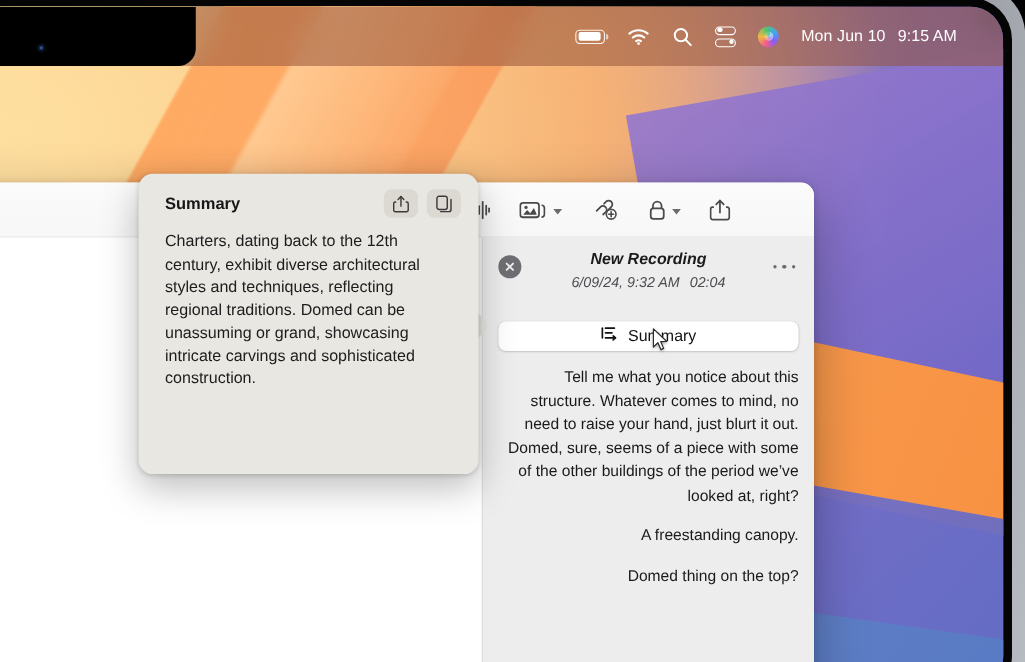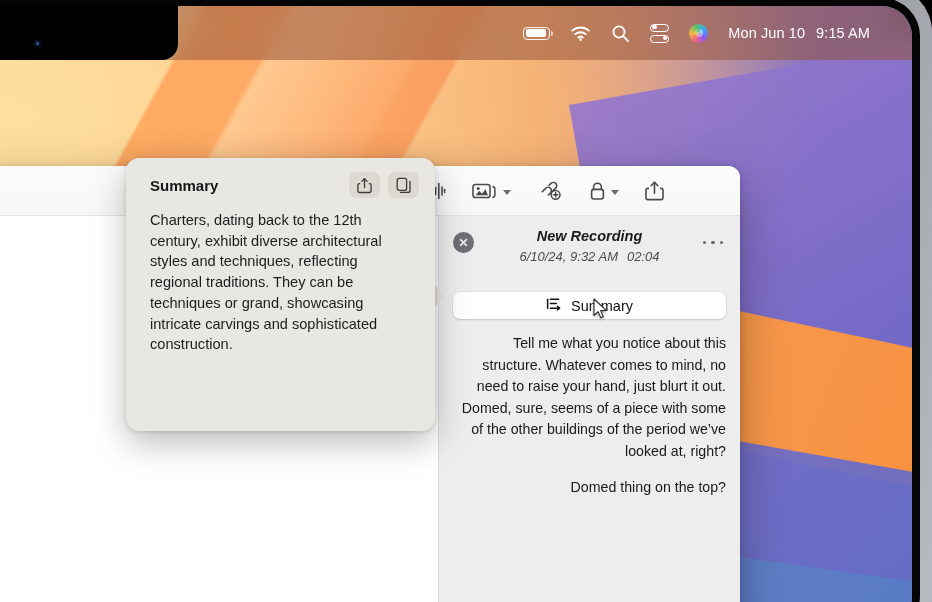--- a/index.html
+++ b/index.html
@@ -268,41 +268,42 @@
               </g>
             </svg>
           </div>
           <div class="ellipsis">
               <i></i>
               <i></i>
               <i></i>
             </div>
           <div class="rec-title">New Recording</div>
           <div class="rec-meta">
-            <span>6/10/24, 9:32 AM</span><span class="dur">02:04</span>
+            <span>6/09/24, 9:32 AM</span><span class="dur">02:04</span>
           </div>
         </div>
 
         <div class="summary-btn">
           <span>
             <svg width="17" height="15" viewBox="0 0 17 15">
               <g stroke="#111" stroke-width="1.5" stroke-linecap="round">
                 <line x1="1.6" y1="2.3" x2="1.6" y2="11.2"></line>
                 <line x1="4.4" y1="2.3" x2="12.6" y2="2.3"></line>
                 <line x1="4.4" y1="6.6" x2="10.4" y2="6.6"></line>
                 <line x1="4.4" y1="11.2" x2="12.4" y2="11.2"></line>
               </g>
               <path d="M11.4 9.4 L13.6 11.2 L11.4 13" fill="none" stroke="#111" stroke-width="1.5" stroke-linecap="round" stroke-linejoin="round"></path>
             </svg>
           </span>
           <span>Summary</span>
         </div>
 
         <div class="transcript">
           <p>Tell me what you notice about this structure. Whatever comes to mind, no need to raise your hand, just blurt it out. Domed, sure, seems of a piece with some of the other buildings of the period we’ve looked at, right?</p>
+          <p>A freestanding canopy.</p>
           <p>Domed thing on the top?</p>
 
         </div>
       </div>
     </div>
 
     <svg class="pop-tail" viewBox="0 0 26 56">
       <path d="M0 0 H8 C8 16 24 20 24 28 C24 36 8 40 8 56 H0 Z" fill="#e9e7e2"></path>
     </svg>
     <div class="popover">
@@ -317,21 +318,21 @@
             </svg>
           </div>
           <div class="pop-ibtn">
             <svg width="16" height="17" viewBox="0 0 16 17">
               <rect x="1.2" y="1.4" width="9.4" height="12" rx="2" fill="none" stroke="#3a3a3a" stroke-width="1.3"></rect>
               <path d="M4.6 15.4 h7.4 a2 2 0 0 0 2 -2 V4.4" fill="none" stroke="#3a3a3a" stroke-width="1.3" stroke-linecap="round"></path>
             </svg>
           </div>
         </div>
       </div>
-      <div class="pop-body">Charters, dating back to the 12th century, exhibit diverse architectural styles and techniques, reflecting regional traditions. They can be techniques or grand, showcasing intricate carvings and sophisticated construction.</div>
+      <div class="pop-body">Charters, dating back to the 12th century, exhibit diverse architectural styles and techniques, reflecting regional traditions. Domed can be unassuming or grand, showcasing intricate carvings and sophisticated construction.</div>
     </div>
 
     <svg class="cursor" viewBox="0 0 15 22">
       <path d="M1 1 L1 17.5 L5.1 13.6 L7.8 19.8 L10.3 18.7 L7.7 12.6 L13.2 12.4 Z" fill="#fff" stroke="#2b2b2b" stroke-width="1.1" stroke-linejoin="round"></path>
     </svg>
 
     <div class="menubar">
       <div class="notch">
         <div class="notch-cam"></div>
       </div>

